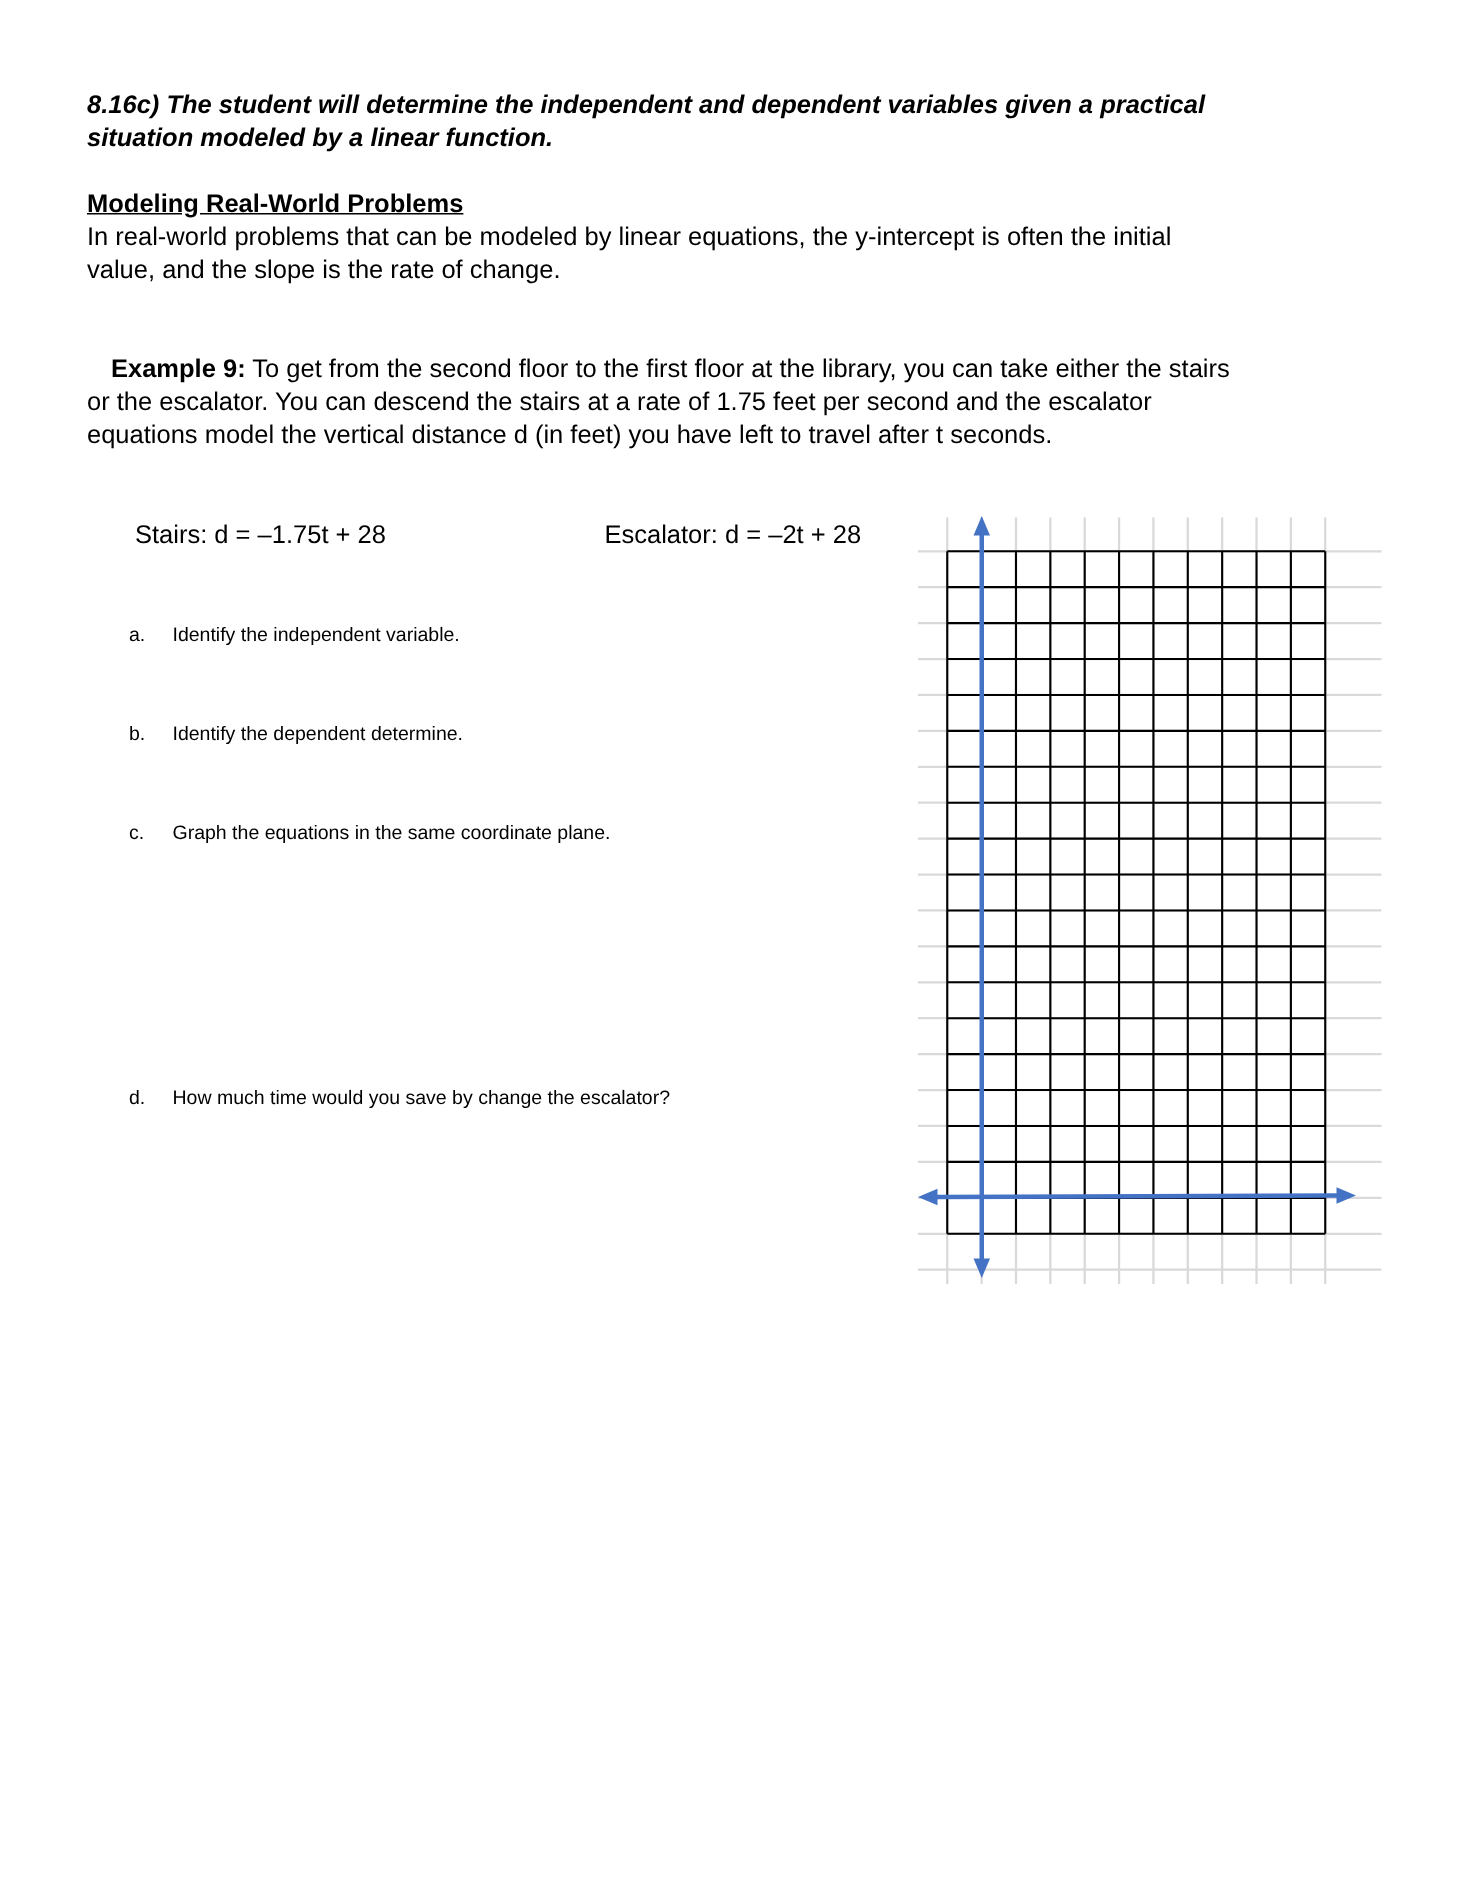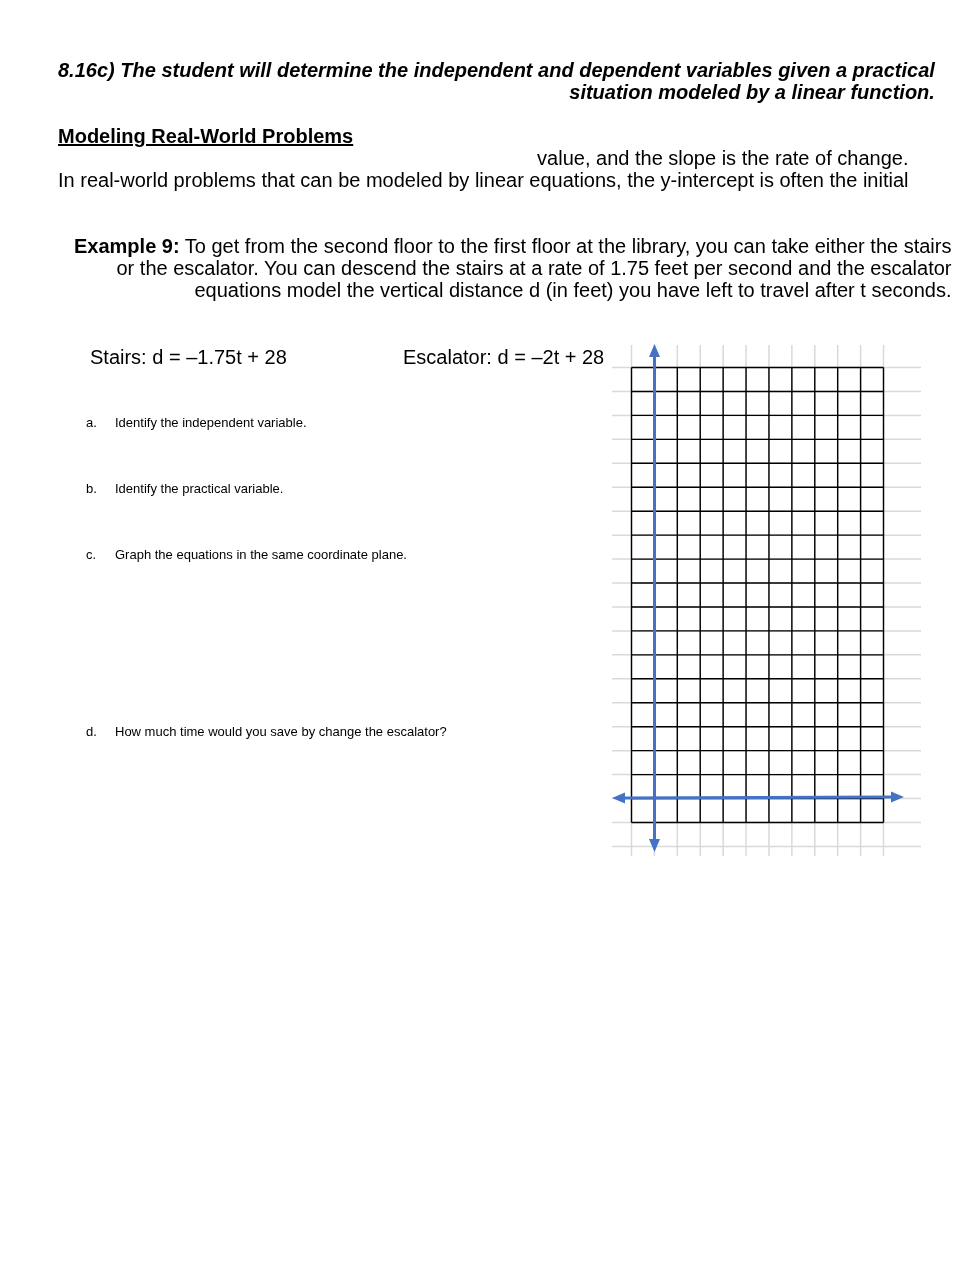--- a/index.html
+++ b/index.html
@@ -1,18 +1,18 @@
 <!DOCTYPE html>
 <html><head>
 <meta charset="utf-8">
 <style>
   html, body { margin:0; padding:0; background:#ffffff; }
   body { width:979px; height:1266px; position:relative; overflow:hidden;
          font-family:"Liberation Sans", sans-serif; color:#000; }
-  .t { position:absolute; font-size:20px; line-height:22px; white-space:nowrap;text-align:right; }
+  .t { position:absolute; font-size:17px; line-height:22px; white-space:nowrap; }
   .standard { left:58px; top:59px; font-weight:bold; font-style:italic; }
   .heading { left:58px; top:125px; font-weight:bold; text-decoration:underline; }
   .para { left:58px; top:147px; }
   .example { left:58px; top:235px; }
   .example b { font-weight:bold;margin-left:16px; }
   .eq1 { left:58px; top:346px;margin-left:32px; }
   .eq2 { left:403px; top:346px; }
   .q { position:absolute; left:86px; font-size:13px; line-height:22px; white-space:nowrap; }
   .q .letter { display:inline-block; width:29px; }
   .graph { position:absolute; left:0; top:0; }
@@ -20,38 +20,38 @@
 </head>
 <body>
 
 <div class="t standard">
   <div>8.16c) The student will determine the independent and dependent variables given a practical</div>
   <div>situation modeled by a linear function.</div>
 </div>
 
 <div class="t heading">Modeling Real-World Problems</div>
 <div class="t para">
+  <div>In real-world problems that can be modeled by linear equations, the y-intercept is often the initial</div>
   <div>value, and the slope is the rate of change.</div>
-  <div>In real-world problems that can be modeled by linear equations, the y-intercept is often the initial</div>
 </div>
 
 <div class="t example">
   <div><b>Example 9:</b><span> To get from the second floor to the first floor at the library, you can take either the stairs</span></div>
   <div>or the escalator.  You can descend the stairs at a rate of 1.75 feet per second and the escalator</div>
   <div>equations model the vertical distance d (in feet) you have left to travel after t seconds.</div>
 </div>
 
 <div class="t eq1">Stairs:  d = –1.75t + 28</div>
 <div class="t eq2">Escalator:  d = –2t + 28</div>
 
 <div class="q" style="top:412px;">
   <span class="letter">a.</span><span>Identify the independent variable.</span>
 </div>
 <div class="q" style="top:478px;">
-  <span class="letter">b.</span><span>Identify the practical variable.</span>
+  <span class="letter">b.</span><span>Identify the dependent determine.</span>
 </div>
 <div class="q" style="top:544px;">
   <span class="letter">c.</span><span>Graph the equations in the same coordinate plane.</span>
 </div>
 <div class="q" style="top:721px;">
   <span class="letter">d.</span><span>How much time would you save by change the escalator?</span>
 </div>
 
 <svg class="graph" width="979" height="1266">
   <g id="ext" stroke="#d9d9d9" stroke-width="1.5">

